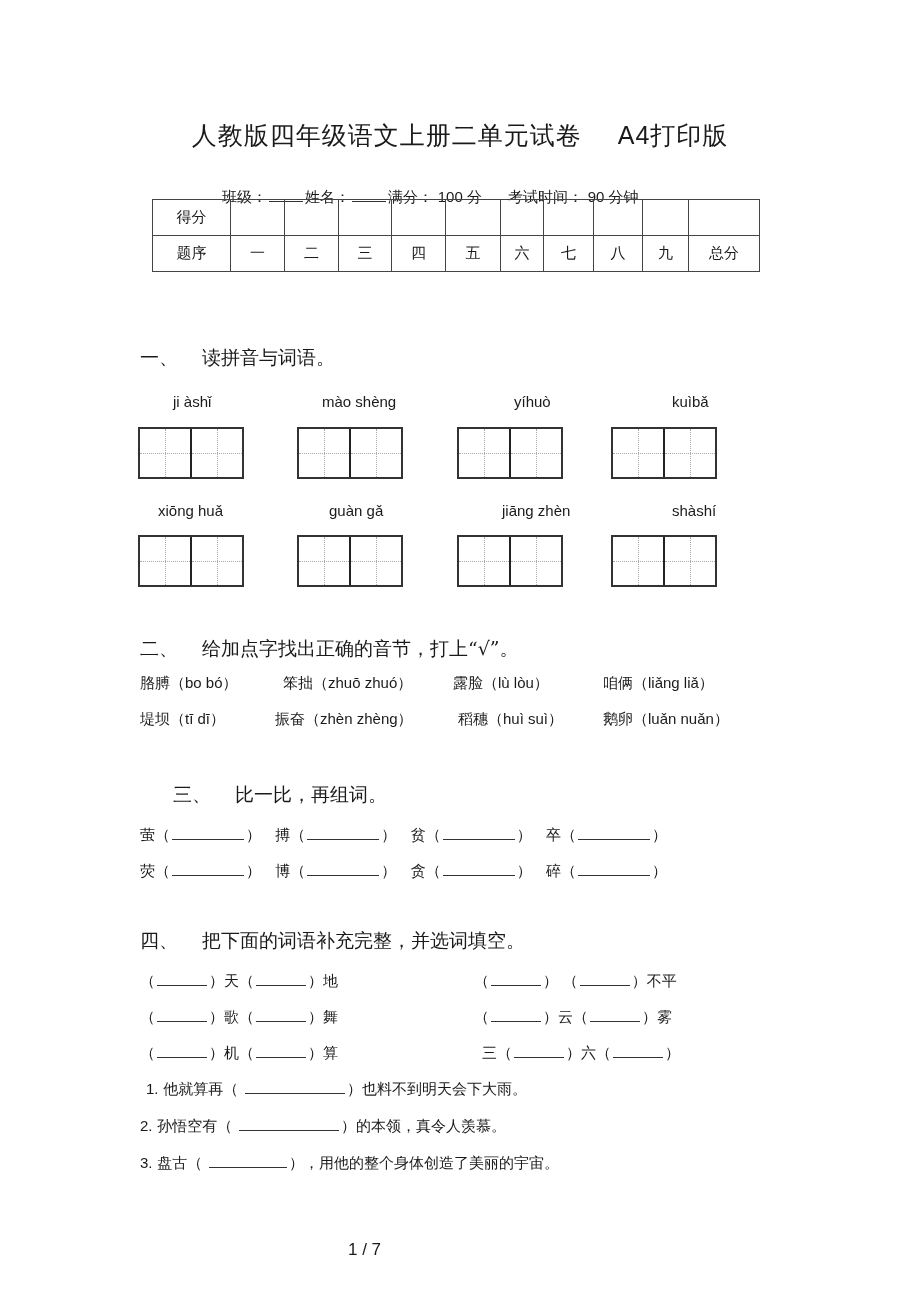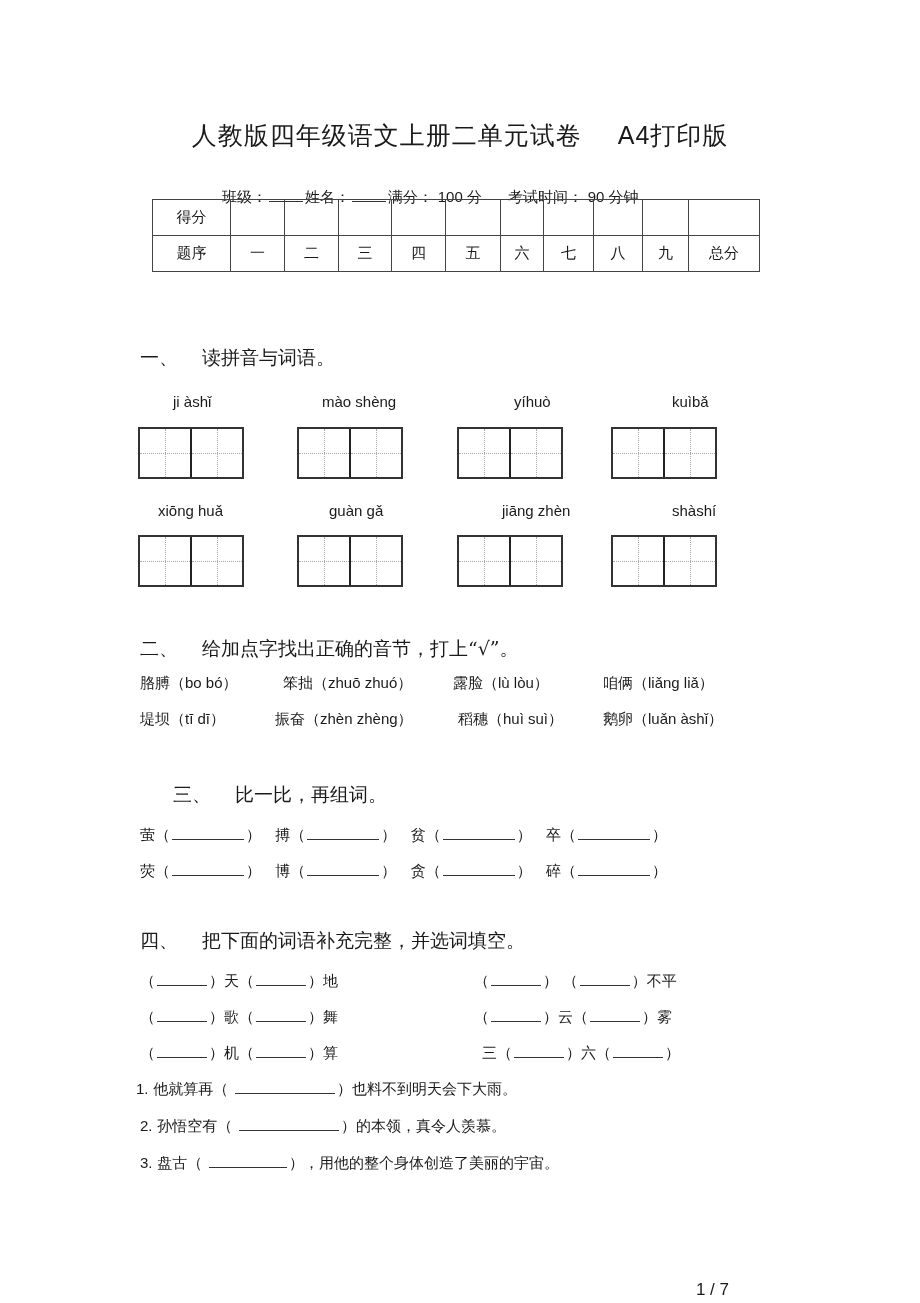--- a/index.html
+++ b/index.html
@@ -27,21 +27,21 @@
     .grid {
       position: absolute; width: 106px; height: 52px; border: 2px solid #333; display: flex; box-sizing: border-box;
     }
     .cell { flex: 1; position: relative; }
     .cell + .cell { border-left: 2px solid #222; }
     .cell::before { content: ""; position: absolute; left: 0; right: 0; top: 50%; border-top: 1px dotted #aaa; }
     .cell::after { content: ""; position: absolute; top: 0; bottom: 0; left: 50%; border-left: 1px dotted #aaa; }
     .line { font-size: 15px; font-family: "DejaVu Serif", "Liberation Serif", serif; }
     .line .lat { font-family: "Liberation Sans", sans-serif; }
     .ul { display: inline-block; border-bottom: 1px solid #333; height: 14px; vertical-align: baseline; margin: 0 2px; }
-    .page { top: 1280px; left: 0; width: 729px; text-align: right; font-size: 17px; font-family: "Liberation Sans", sans-serif; }
+    .page { top: 1240px; left: 0; width: 729px; text-align: center; font-size: 17px; font-family: "Liberation Sans", sans-serif; }
   </style>
 </head>
 <body>
 
 <div class="abs title">
   <span>人教版四年级语文上册二单元试卷</span><span class="a4">A4打印版</span>
 </div>
 
 <div class="abs meta">
   <span>班级：</span><span class="blank"></span><span>姓名：</span><span class="blank"></span><span>满分：</span>&nbsp;<span style="font-family:'Liberation Sans',sans-serif">100 分</span><span class="gap"></span><span>考试时间：</span>&nbsp;<span style="font-family:'Liberation Sans',sans-serif">90 分钟</span>
@@ -131,21 +131,21 @@
 </div>
 
 <div class="abs line" style="top:674px; left:140px;"><span>胳膊</span><span class="lat">（bo   bó）</span></div>
 <div class="abs line" style="top:674px; left:283px;"><span>笨拙</span><span class="lat">（zhuō   zhuó）</span></div>
 <div class="abs line" style="top:674px; left:453px;"><span>露脸</span><span class="lat">（lù   lòu）</span></div>
 <div class="abs line" style="top:674px; left:603px;"><span>咱俩</span><span class="lat">（liǎng   liǎ）</span></div>
 
 <div class="abs line" style="top:710px; left:140px;"><span>堤坝</span><span class="lat">（tī   dī）</span></div>
 <div class="abs line" style="top:710px; left:275px;"><span>振奋</span><span class="lat">（zhèn   zhèng）</span></div>
 <div class="abs line" style="top:710px; left:458px;"><span>稻穗</span><span class="lat">（huì   suì）</span></div>
-<div class="abs line" style="top:710px; left:603px;"><span>鹅卵</span><span class="lat">（luǎn   àshǐ）</span></div>
+<div class="abs line" style="top:710px; left:603px;"><span>鹅卵</span><span class="lat">（luǎn   nuǎn）</span></div>
 
 <div class="abs sec" style="top:782px; left:140px;margin-left:33px;">
   <span class="num">三、</span><span>比一比，再组词。</span>
 </div>
 
 <div class="abs line" style="top:825px; left:140px;">
   <span>萤</span>（<span class="ul" style="width:72px"></span>）&nbsp;&nbsp;&nbsp;<span>搏</span>（<span class="ul" style="width:72px"></span>）&nbsp;&nbsp;&nbsp;<span>贫</span>（<span class="ul" style="width:72px"></span>）&nbsp;&nbsp;&nbsp;<span>卒</span>（<span class="ul" style="width:72px"></span>）
 </div>
 <div class="abs line" style="top:861px; left:140px;">
   <span>荧</span>（<span class="ul" style="width:72px"></span>）&nbsp;&nbsp;&nbsp;<span>博</span>（<span class="ul" style="width:72px"></span>）&nbsp;&nbsp;&nbsp;<span>贪</span>（<span class="ul" style="width:72px"></span>）&nbsp;&nbsp;&nbsp;<span>碎</span>（<span class="ul" style="width:72px"></span>）
@@ -156,17 +156,17 @@
 </div>
 
 <div class="abs line" style="top:971px; left:140px;">（<span class="ul" style="width:50px"></span>）<span>天</span>（<span class="ul" style="width:50px"></span>）<span>地</span></div>
 <div class="abs line" style="top:1007px; left:140px;">（<span class="ul" style="width:50px"></span>）<span>歌</span>（<span class="ul" style="width:50px"></span>）<span>舞</span></div>
 <div class="abs line" style="top:1043px; left:140px;">（<span class="ul" style="width:50px"></span>）<span>机</span>（<span class="ul" style="width:50px"></span>）<span>算</span></div>
 
 <div class="abs line" style="top:971px; left:474px;">（<span class="ul" style="width:50px"></span>）&nbsp;（<span class="ul" style="width:50px"></span>）<span>不平</span></div>
 <div class="abs line" style="top:1007px; left:474px;">（<span class="ul" style="width:50px"></span>）<span>云</span>（<span class="ul" style="width:50px"></span>）<span>雾</span></div>
 <div class="abs line" style="top:1043px; left:482px;"><span>三</span>（<span class="ul" style="width:50px"></span>）<span>六</span>（<span class="ul" style="width:50px"></span>）</div>
 
-<div class="abs line" style="top:1079px; left:136px;"><span class="lat">1.</span> <span>他就算再（</span> <span class="ul" style="width:100px"></span><span>）也料不到明天会下大雨。</span></div>
+<div class="abs line" style="top:1079px; left:146px;"><span class="lat">1.</span> <span>他就算再（</span> <span class="ul" style="width:100px"></span><span>）也料不到明天会下大雨。</span></div>
 <div class="abs line" style="top:1116px; left:140px;"><span class="lat">2.</span> <span>孙悟空有（</span> <span class="ul" style="width:100px"></span><span>）的本领，真令人羡慕。</span></div>
 <div class="abs line" style="top:1153px; left:140px;"><span class="lat">3.</span> <span>盘古（</span> <span class="ul" style="width:78px"></span><span>），用他的整个身体创造了美丽的宇宙。</span></div>
 
 <div class="abs page">1 / 7</div>
 
 </body></html>

